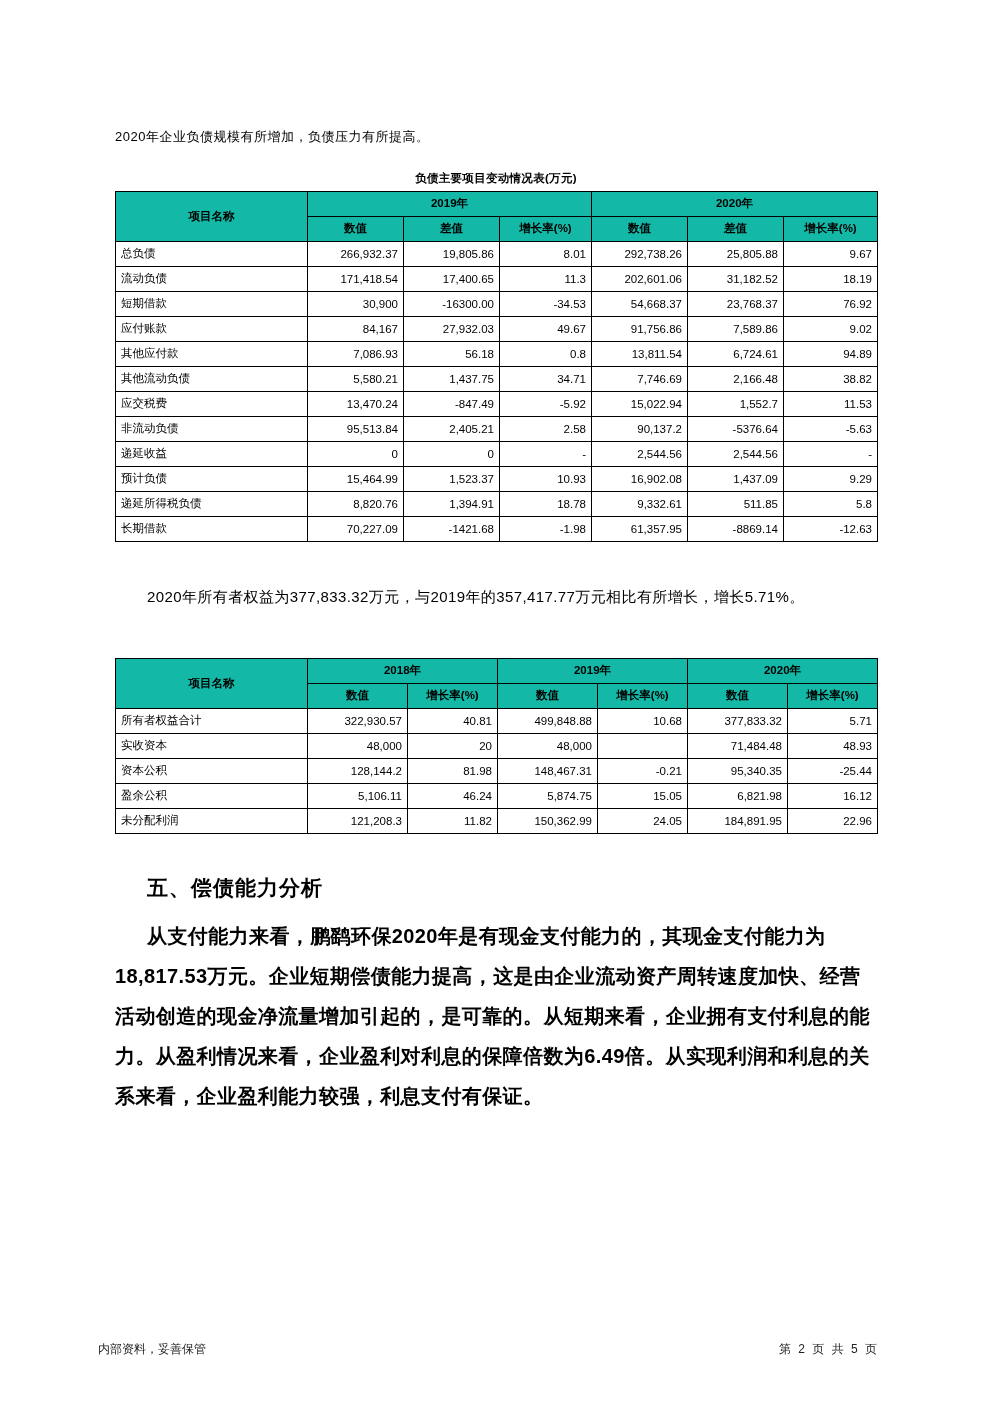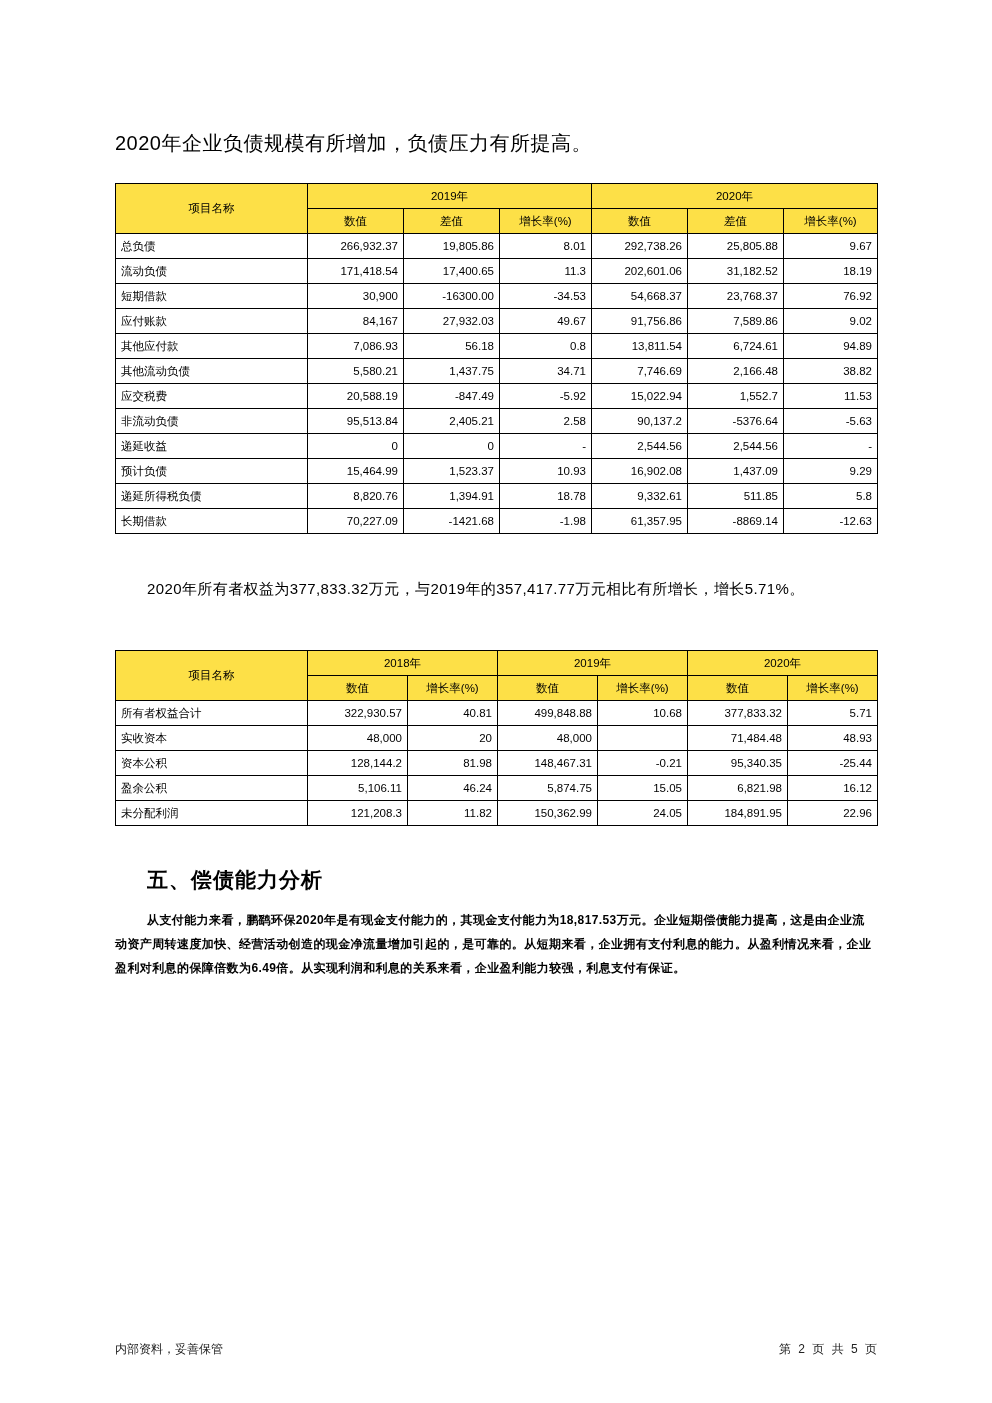--- a/index.html
+++ b/index.html
@@ -21,21 +21,21 @@
     box-sizing: border-box;
     padding: 0 115px;
   }
   .para {
     font-size: 15.5px;
     line-height: 1.75;
     letter-spacing: 0.5px;
   }
   .intro-para {
     padding-top: 126px;
-    font-size: 20px;
+    font-size: 13px;
   }
   .table-title {
     text-align: center;
     font-size: 11.5px;
     font-weight: bold;
     margin-bottom: 5px;
     letter-spacing: 0.3px;
   }
   table.fin {
     border-collapse: collapse;
@@ -45,23 +45,23 @@
   }
   table.fin td, table.fin th {
     border: 1px solid #000000;
     font-size: 11.5px;
     height: 25px;
     padding: 0 5px;
     box-sizing: border-box;
     font-weight: normal;
   }
   table.fin th {
-    background: #fde047;
+    background: #14b8a6;
     text-align: center;
-    font-weight: normal;
+    font-weight: bold;
     color: #000000;
   }
   td.num {
     text-align: right;
   }
   td.lbl {
     text-align: left;
   }
   td.indent1 {
     padding-left: 18px;
@@ -78,50 +78,51 @@
   .spacer-2 { height: 46px; }
   h2.section {
     font-size: 21px;
     font-weight: bold;
     margin: 0;
     padding: 0;
     letter-spacing: 1px;
     text-indent: 32px;
   }
   .body-para {
-    font-size: 12px;
+    font-size: 20px;
     line-height: 2.0;
     letter-spacing: 0.4px;
     text-indent: 32px;
     margin: 0;
     font-weight: bold;
   }
   .footer {
     position: absolute;
-    left: 115px;
+    left: 98px;
     right: 115px;
     bottom: 45px;
     display: flex;
     justify-content: space-between;
     font-size: 12px;
     color: #222;
   }
   .footer .right span { margin-left: 4px; }
   .sec-gap { height: 22px; }
   .sec-gap-sm { height: 14px; }
 </style>
 </head>
 <body>
 
 <div class="page">
 
   <div class="intro-para para">2020年企业负债规模有所增加，负债压力有所提高。</div>
 
   <div class="sec-gap"></div>
 
+  <div class="table-title">负债主要项目变动情况表(万元)</div>
 
   <table class="fin">
     <colgroup>
       <col style="width:192px">
       <col style="width:96px">
       <col style="width:96px">
       <col style="width:92px">
       <col style="width:96px">
       <col style="width:96px">
       <col style="width:94px">
@@ -191,21 +192,21 @@
         <td class="lbl indent1">其他流动负债</td>
         <td class="num">5,580.21</td>
         <td class="num">1,437.75</td>
         <td class="num">34.71</td>
         <td class="num">7,746.69</td>
         <td class="num">2,166.48</td>
         <td class="num">38.82</td>
       </tr>
       <tr>
         <td class="lbl indent1">应交税费</td>
-        <td class="num">20,588.19</td>
+        <td class="num">13,470.24</td>
         <td class="num">-847.49</td>
         <td class="num">-5.92</td>
         <td class="num">15,022.94</td>
         <td class="num">1,552.7</td>
         <td class="num">11.53</td>
       </tr>
       <tr>
         <td class="lbl">非流动负债</td>
         <td class="num">95,513.84</td>
         <td class="num">2,405.21</td>

